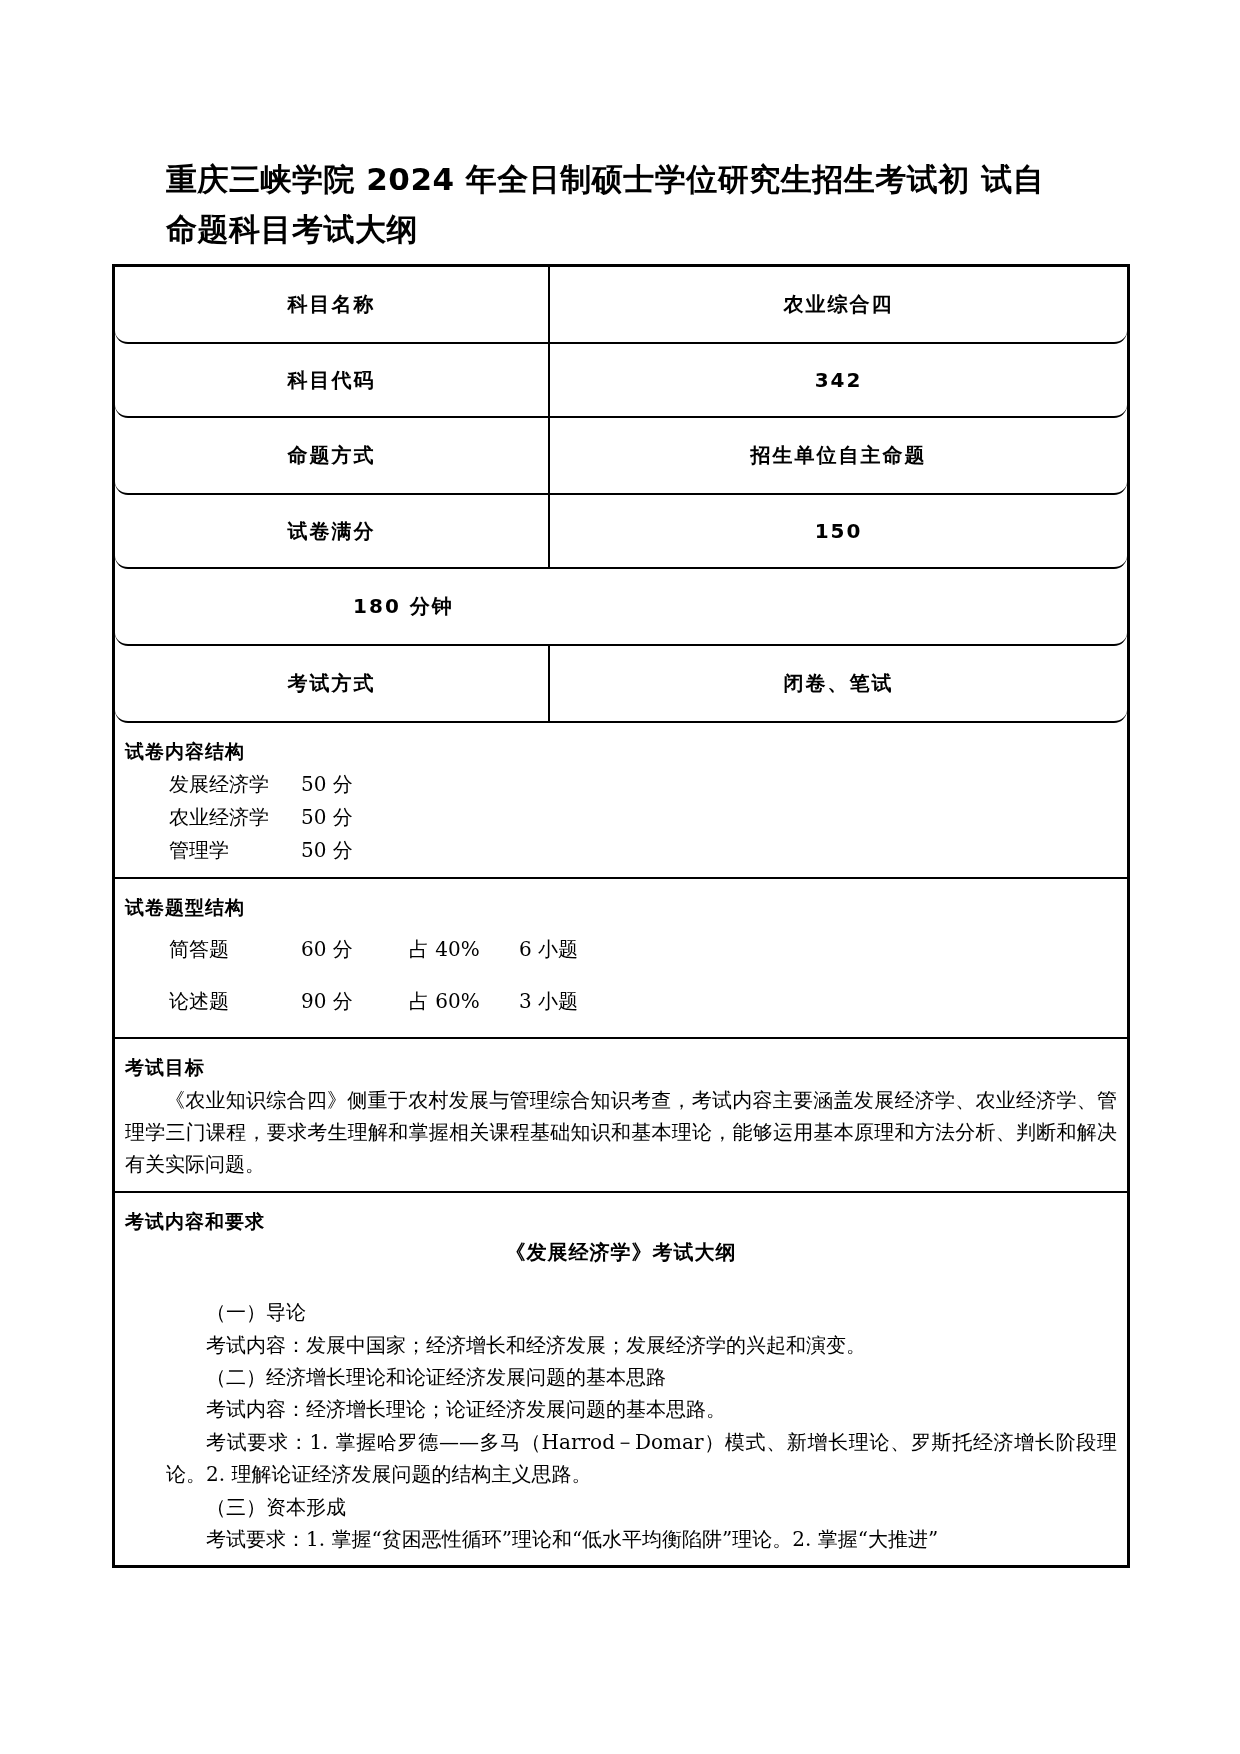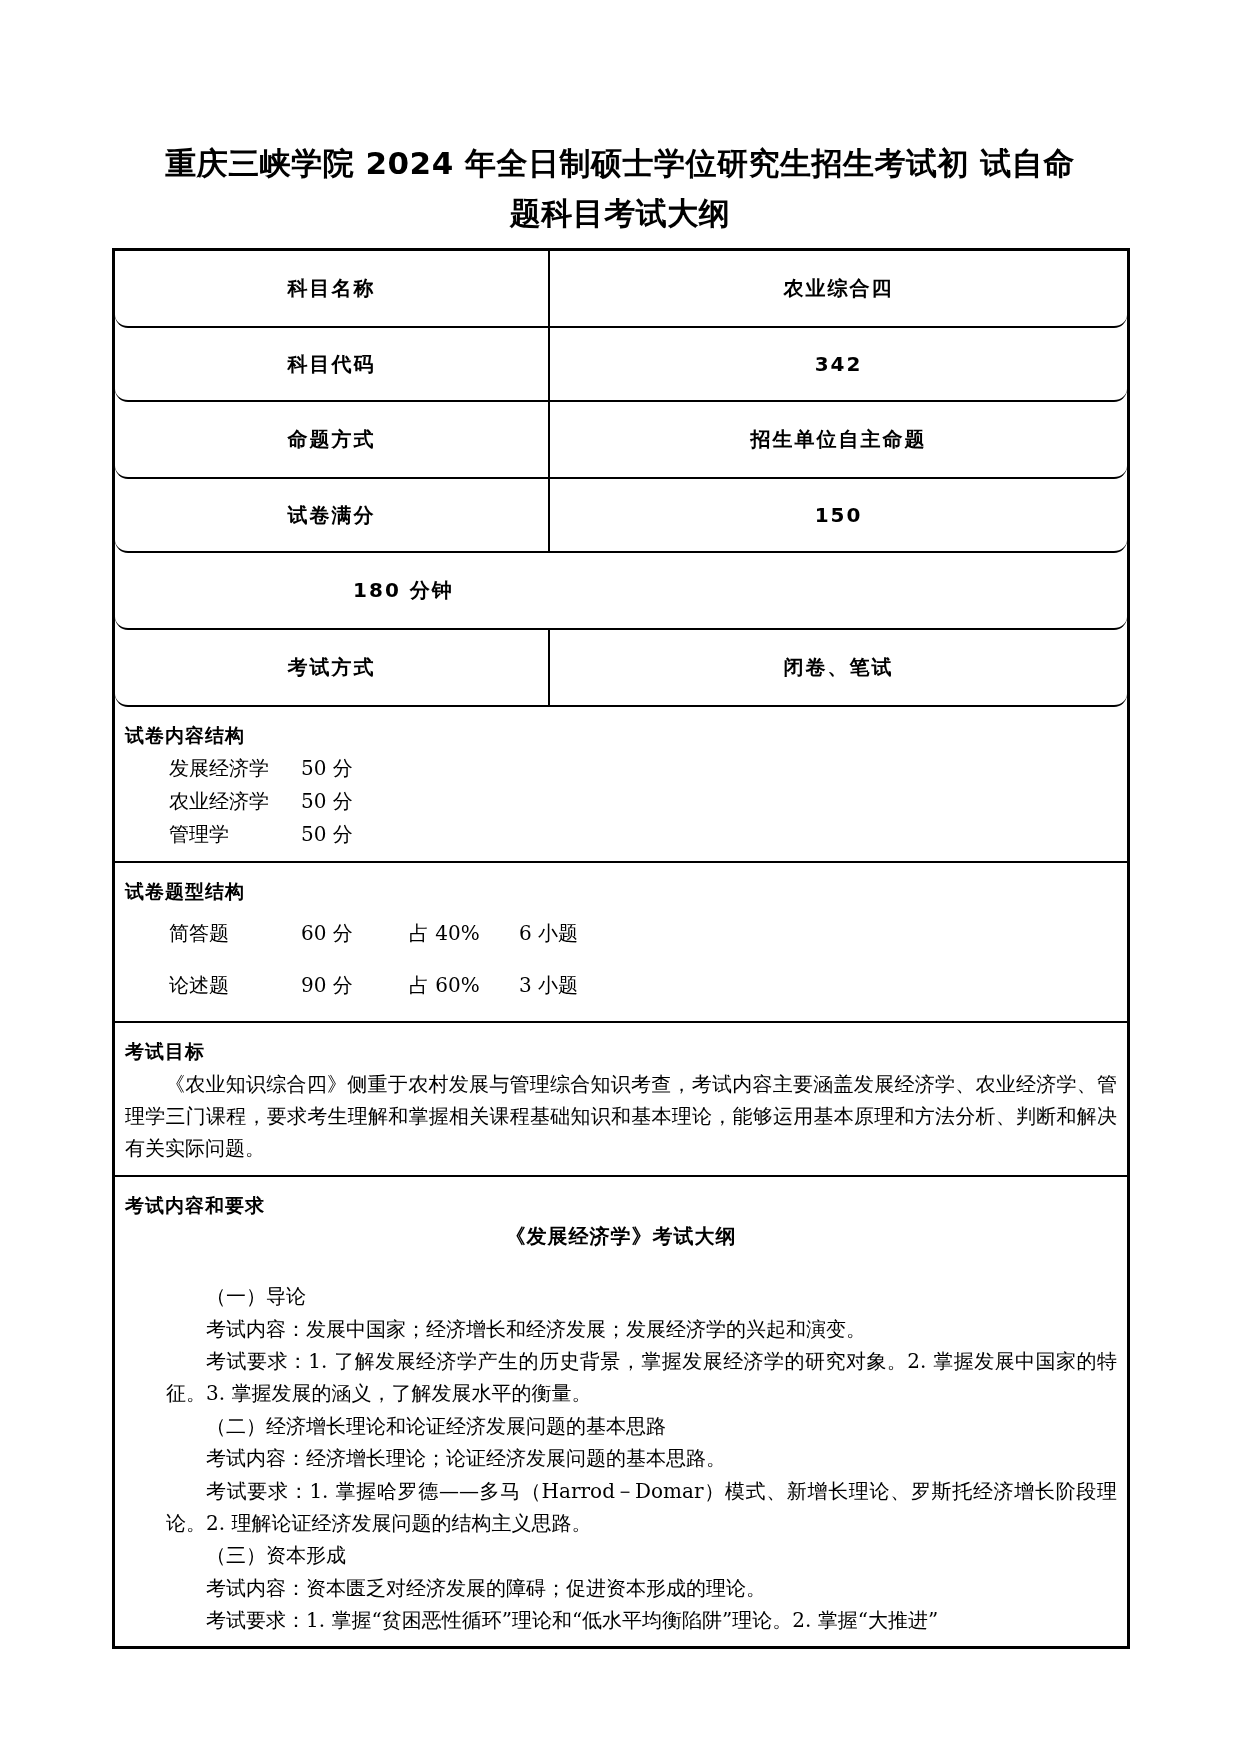--- a/index.html
+++ b/index.html
@@ -19,24 +19,24 @@
   .page {
     width: 1240px;
     height: 1754px;
     box-sizing: border-box;
     padding: 0;
     position: relative;
   }
 
   
   .doc-title {
-    margin: 0;
+    margin: 16px;
     padding: 0 150px;
     padding-top: 138px;
-    text-align: center;
+    text-align: left;
     font-family: "DejaVu Sans", "Liberation Sans", sans-serif;
     font-weight: bold;
     font-size: 31px;
     line-height: 1.62;
     letter-spacing: 0.5px;
   }
 
   
   .sheet {
     position: absolute;
@@ -197,24 +197,22 @@
       <p class="para indent">《农业知识综合四》侧重于农村发展与管理综合知识考查，考试内容主要涵盖发展经济学、农业经济学、管理学三门课程，要求考生理解和掌握相关课程基础知识和基本理论，能够运用基本原理和方法分析、判断和解决有关实际问题。</p>
     </div>
 
     <div class="section">
       <div class="section-heading">考试内容和要求</div>
       <div class="subject-title">《发展经济学》考试大纲</div>
       <div class="spacer-line"></div>
       <div class="outline-body">
         <p class="para indent">（一）导论</p>
         <p class="para indent">考试内容：发展中国家；经济增长和经济发展；发展经济学的兴起和演变。</p>
-        <p class="para indent">考试要求：1. 了解发展经济学产生的历史背景，掌握发展经济学的研究对象。2. 掌握发展中国家的特征。3. 掌握发展的涵义，了解发展水平的衡量。</p>
         <p class="para indent">（二）经济增长理论和论证经济发展问题的基本思路</p>
         <p class="para indent">考试内容：经济增长理论；论证经济发展问题的基本思路。</p>
         <p class="para indent">考试要求：1. 掌握哈罗德——多马（Harrod－Domar）模式、新增长理论、罗斯托经济增长阶段理论。2. 理解论证经济发展问题的结构主义思路。</p>
         <p class="para indent">（三）资本形成</p>
-        <p class="para indent">考试内容：资本匮乏对经济发展的障碍；促进资本形成的理论。</p>
         <p class="para indent">考试要求：1. 掌握“贫困恶性循环”理论和“低水平均衡陷阱”理论。2. 掌握“大推进”</p>
       </div>
     </div>
 
   </div>
 </div>
 
 </body></html>

